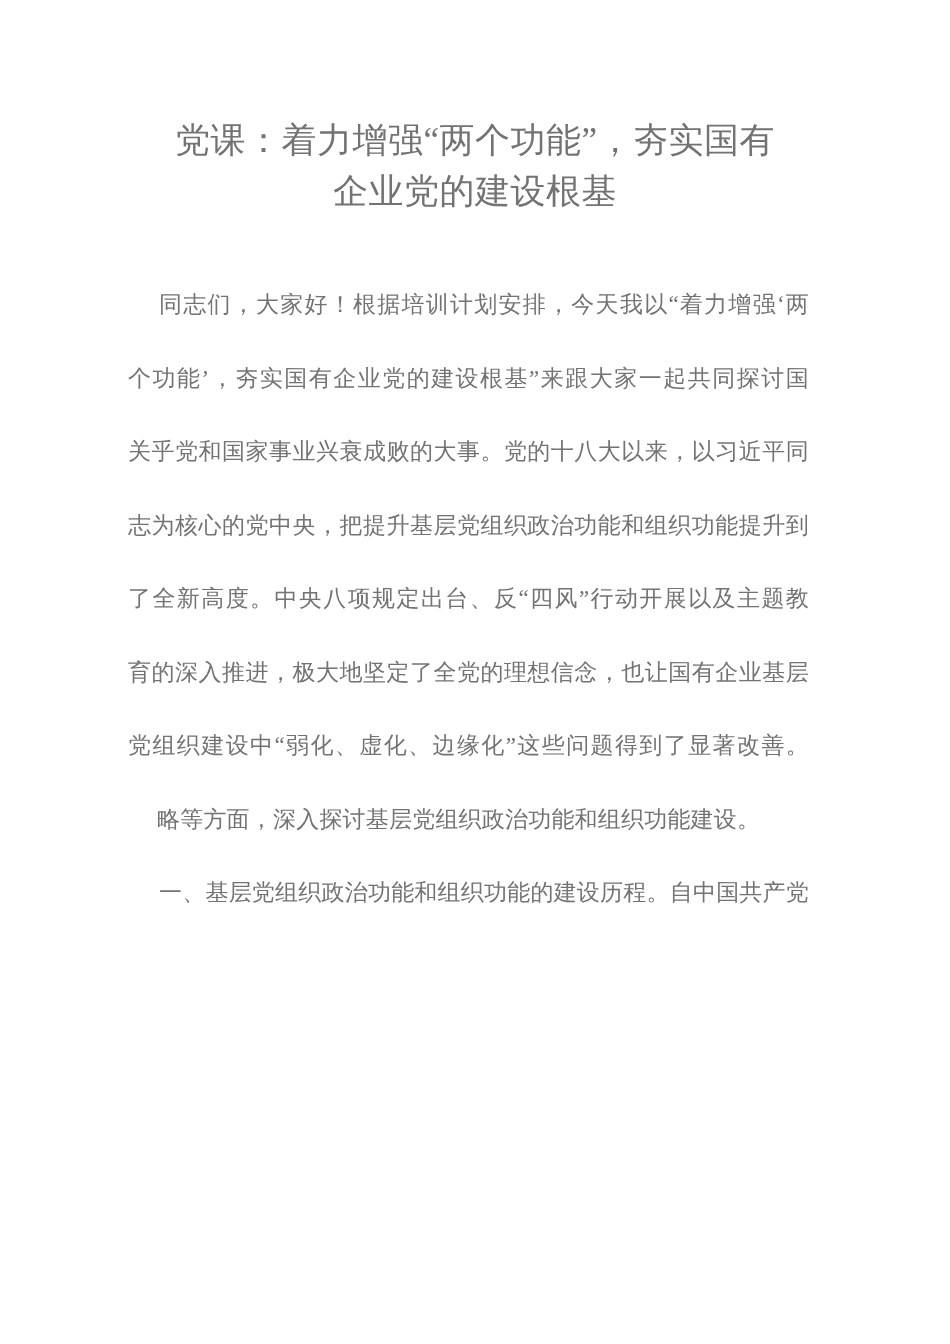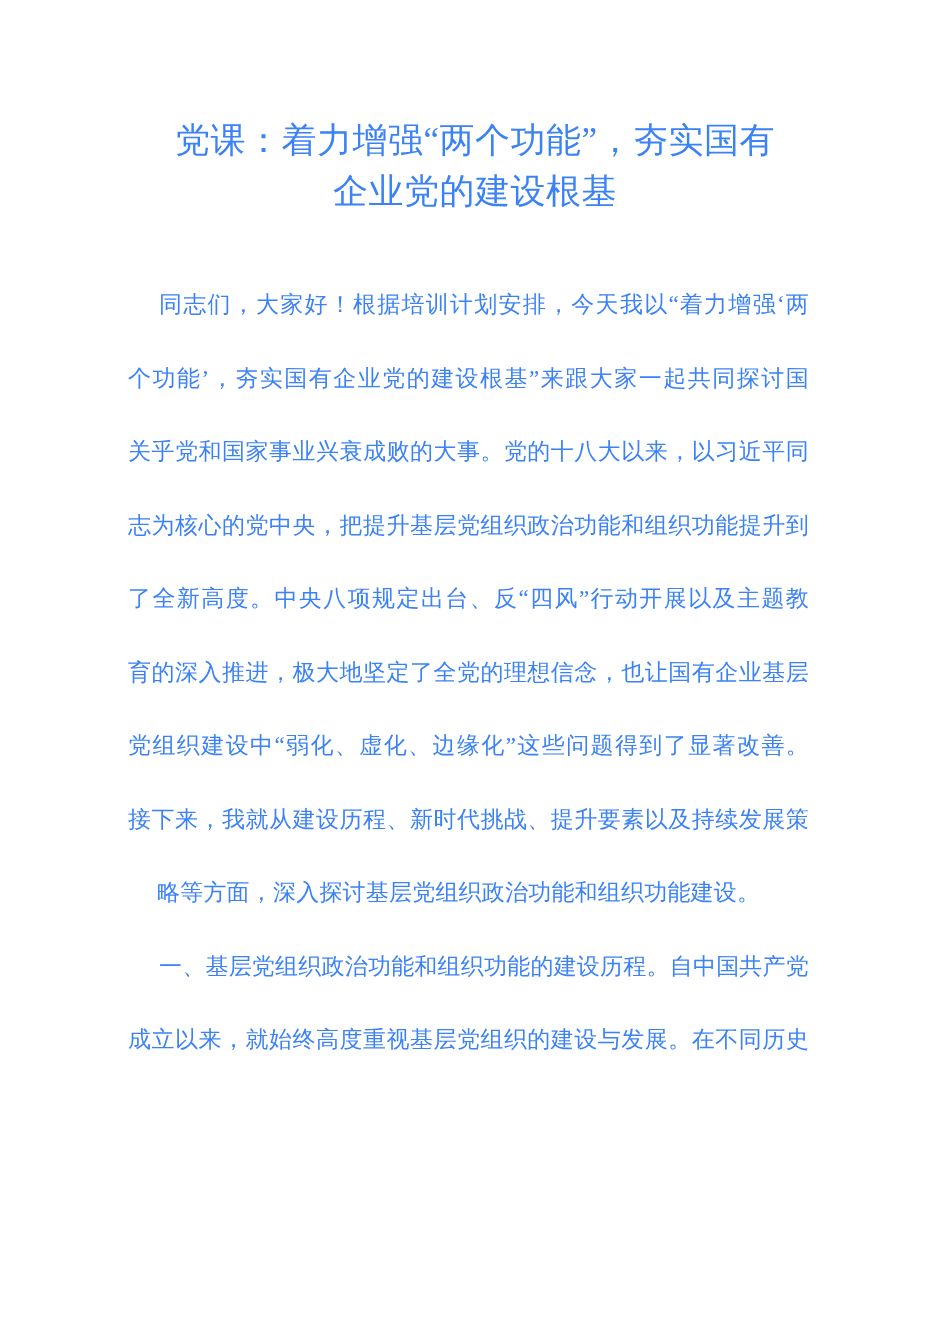--- a/index.html
+++ b/index.html
@@ -5,21 +5,21 @@
   html, body {
     margin: 0;
     padding: 0;
     background: #ffffff;
   }
   .page {
     position: relative;
     width: 858px;
     height: 1344px;
     background: #ffffff;
-    color: #3b82f6;
+    color: #737373;
     font-family: "Liberation Serif", serif;
     overflow: hidden;
   }
   .doc-title {
     position: absolute;
     top: 115px;
     left: 0;
     width: 950px;
     font-size: 35px;
     line-height: 51px;
@@ -60,21 +60,19 @@
     </div>
   <div class="content" id="content-container">
       <div>
         <div class="text-line indent">同志们，大家好！根据培训计划安排，今天我以“着力增强‘两</div>
         <div class="text-line">个功能’，夯实国有企业党的建设根基”来跟大家一起共同探讨国</div>
         <div class="text-line">关乎党和国家事业兴衰成败的大事。党的十八大以来，以习近平同</div>
         <div class="text-line">志为核心的党中央，把提升基层党组织政治功能和组织功能提升到</div>
         <div class="text-line">了全新高度。中央八项规定出台、反“四风”行动开展以及主题教</div>
         <div class="text-line">育的深入推进，极大地坚定了全党的理想信念，也让国有企业基层</div>
         <div class="text-line">党组织建设中“弱化、虚化、边缘化”这些问题得到了显著改善。</div>
-        <div class="text-line">接下来，我就从建设历程、新时代挑战、提升要素以及持续发展策</div>
         <div class="text-line para-end">略等方面，深入探讨基层党组织政治功能和组织功能建设。</div>
       </div>
       <div>
         <div class="text-line indent">一、基层党组织政治功能和组织功能的建设历程。自中国共产党</div>
-        <div class="text-line">成立以来，就始终高度重视基层党组织的建设与发展。在不同历史</div>
       </div>
     </div>
 </div>
 
 </body></html>

